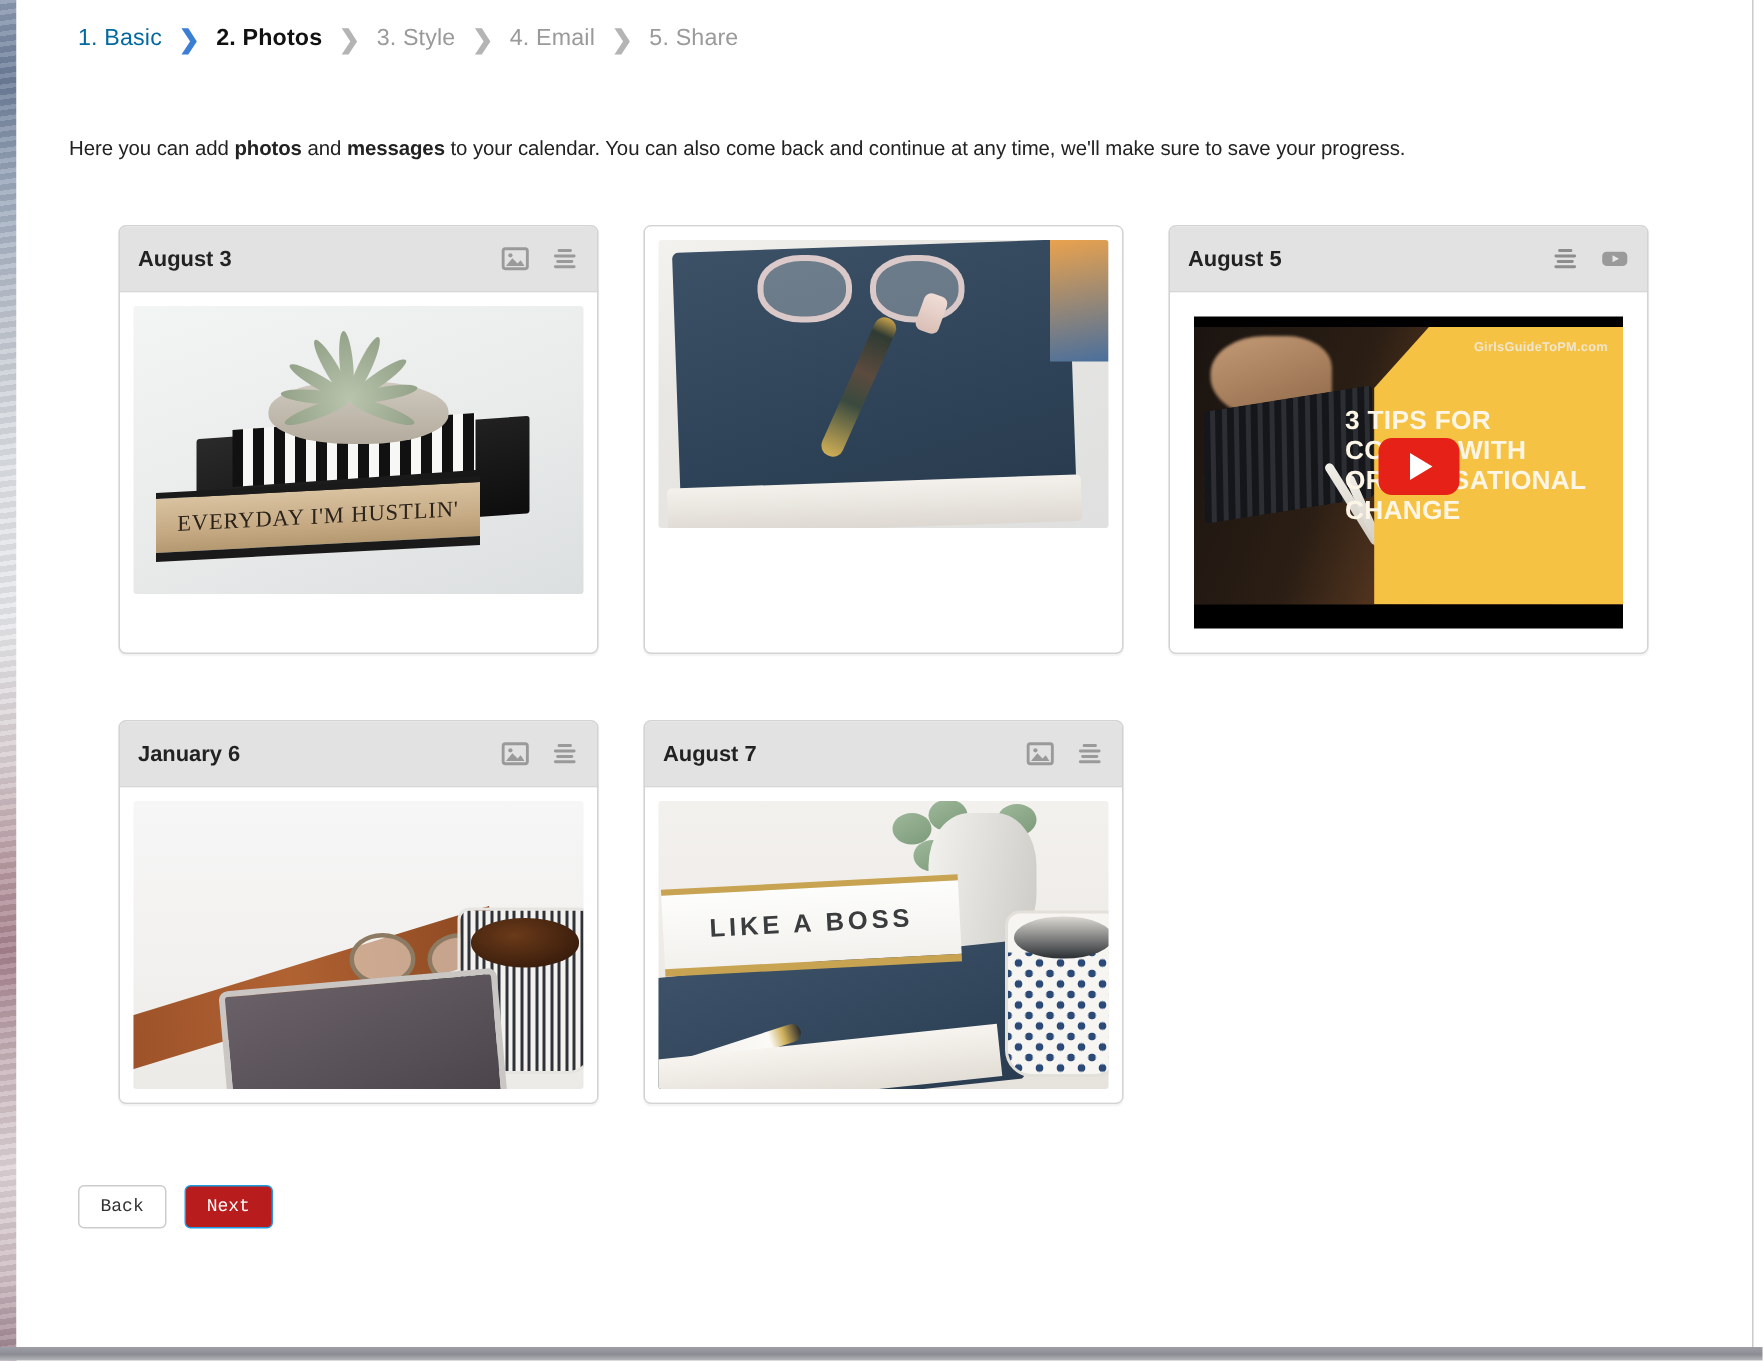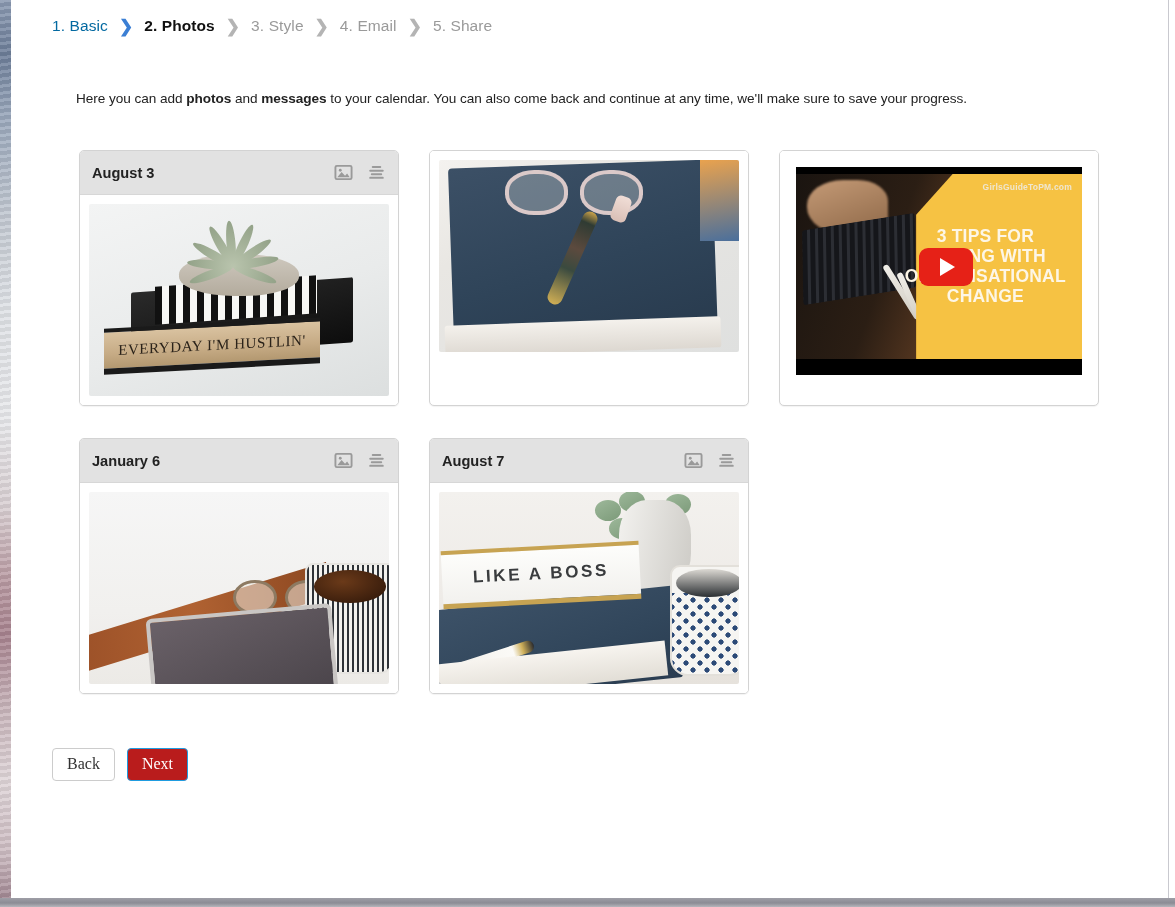--- a/index.html
+++ b/index.html
@@ -62,34 +62,34 @@
     font-size: 17px;
     line-height: 1;
     font-weight: bold;
     transform: translateY(0px);
   }
   .chev.blue { color: #3b7fd4; }
   .chev.gray { color: #b4b4b4; }
 
   
   .intro {
-    padding: 0 0 0 65px;
+    padding: 0 0 0 35px;
     margin-top: 56px;
     font-size: 13.6px;
     color: #222222;
     letter-spacing: -0.05px;
   }
   .intro b { font-weight: bold; }
 
   
   .grid {
     margin: 44px 0 0 68px;
     display: flex;
     flex-wrap: wrap;
-    gap: 32px 30px;
+    gap: 44px 30px;
     width: 1050px;
   }
   .card {
     width: 320px;
     background: #ffffff;
     border: 1px solid #d3d3d3;
     border-radius: 5px;
     box-shadow: 0 1px 1px rgba(0,0,0,0.05);
     overflow: hidden;
   }
@@ -228,21 +228,21 @@
     position: absolute; right: 0; top: 0; width: 58%; height: 100%;
     background: #f6c243;
     clip-path: polygon(22% 0, 100% 0, 100% 100%, 0 100%, 0 22%);
   }
   .ph-video .watermark {
     position: absolute; right: 10px; top: 8px;
     font-size: 8.5px; font-weight: bold; color: #efe6cf; letter-spacing: .2px;
   }
   .ph-video .vtitle {
     position: absolute; right: 8px; top: 52px; width: 62%;
-    text-align: center;
+    text-align: left;
     font-family: "Liberation Sans", sans-serif;
     font-weight: bold; font-size: 17.5px; line-height: 20px;
     color: #fdf6e6; letter-spacing: .2px;
     text-transform: uppercase;
   }
   .ph-video .playbtn {
     position: absolute; left: 43%; top: 40%;
     width: 54px; height: 38px; border-radius: 9px;
     background: #e62117;
     display: flex; align-items: center; justify-content: center;
@@ -352,22 +352,22 @@
   .ph-boss .penwhite {
     position: absolute; left: 14%; top: 62%;
     width: 12px; height: 98px; border-radius: 6px;
     background: linear-gradient(180deg,#2a2a2c 0%,#cfb05a 12%,#fbfaf7 22%,#f4f2ed 72%,#c9a74f 100%);
     transform: rotate(72deg);
   }
 
   
   .actions { margin: 54px 0 0 41px; display: flex; gap: 12px; }
   .btn {
-    font-family: Liberation Serif, serif;
-    font-size: 16px;
+    font-family: Liberation Mono, monospace;
+    font-size: 12px;
     padding: 7px 14px 8px;
     border-radius: 4px;
     cursor: pointer;
     line-height: 1;
   }
   .btn-back { background: #ffffff; color: #333333; border: 1px solid #cccccc; }
   .btn-next { background: #b91c1c; color: #ffffff; border: 1px solid #1f9ce0; }
 </style>
 </head>
 <body>
@@ -444,20 +444,39 @@
               <div class="lens r"></div>
             </div>
           <div class="pen"></div>
           <div class="tassel"></div>
           <div class="notebook-edge"></div>
         </div>
       </div>
     </div>
 
     <div class="card">
+      <div class="card-head">
+        <div class="card-title">August 5</div>
+        <div class="head-icons">
+          <span class="hicon">
+            <svg viewBox="0 0 20 20" width="19" height="19">
+                <rect x="5" y="3.2" width="10" height="2.1" rx="1" fill="#8d8d8d"></rect>
+                <rect x="2.4" y="7" width="15.2" height="2.1" rx="1" fill="#8d8d8d"></rect>
+                <rect x="4" y="10.8" width="12" height="2.1" rx="1" fill="#8d8d8d"></rect>
+                <rect x="2.4" y="14.6" width="15.2" height="2.1" rx="1" fill="#8d8d8d"></rect>
+              </svg>
+          </span>
+          <span class="hicon">
+            <svg viewBox="0 0 20 20" width="19" height="19">
+                <rect x="1.2" y="5" width="17.6" height="10" rx="3" fill="#9a9a9a"></rect>
+                <path d="M8.4 7.6 L13 10 L8.4 12.4 Z" fill="#e6e6e6"></path>
+              </svg>
+          </span>
+        </div>
+      </div>
       <div class="card-body flush">
         <div class="photo video ph-video">
           <div class="inner">
             <div class="hand"></div>
             <div class="kbd"></div>
             <div class="pen1"></div>
             <div class="pen2"></div>
             <div class="yellow"></div>
             <div class="watermark">GirlsGuideToPM.com</div>
             <div class="vtitle">

